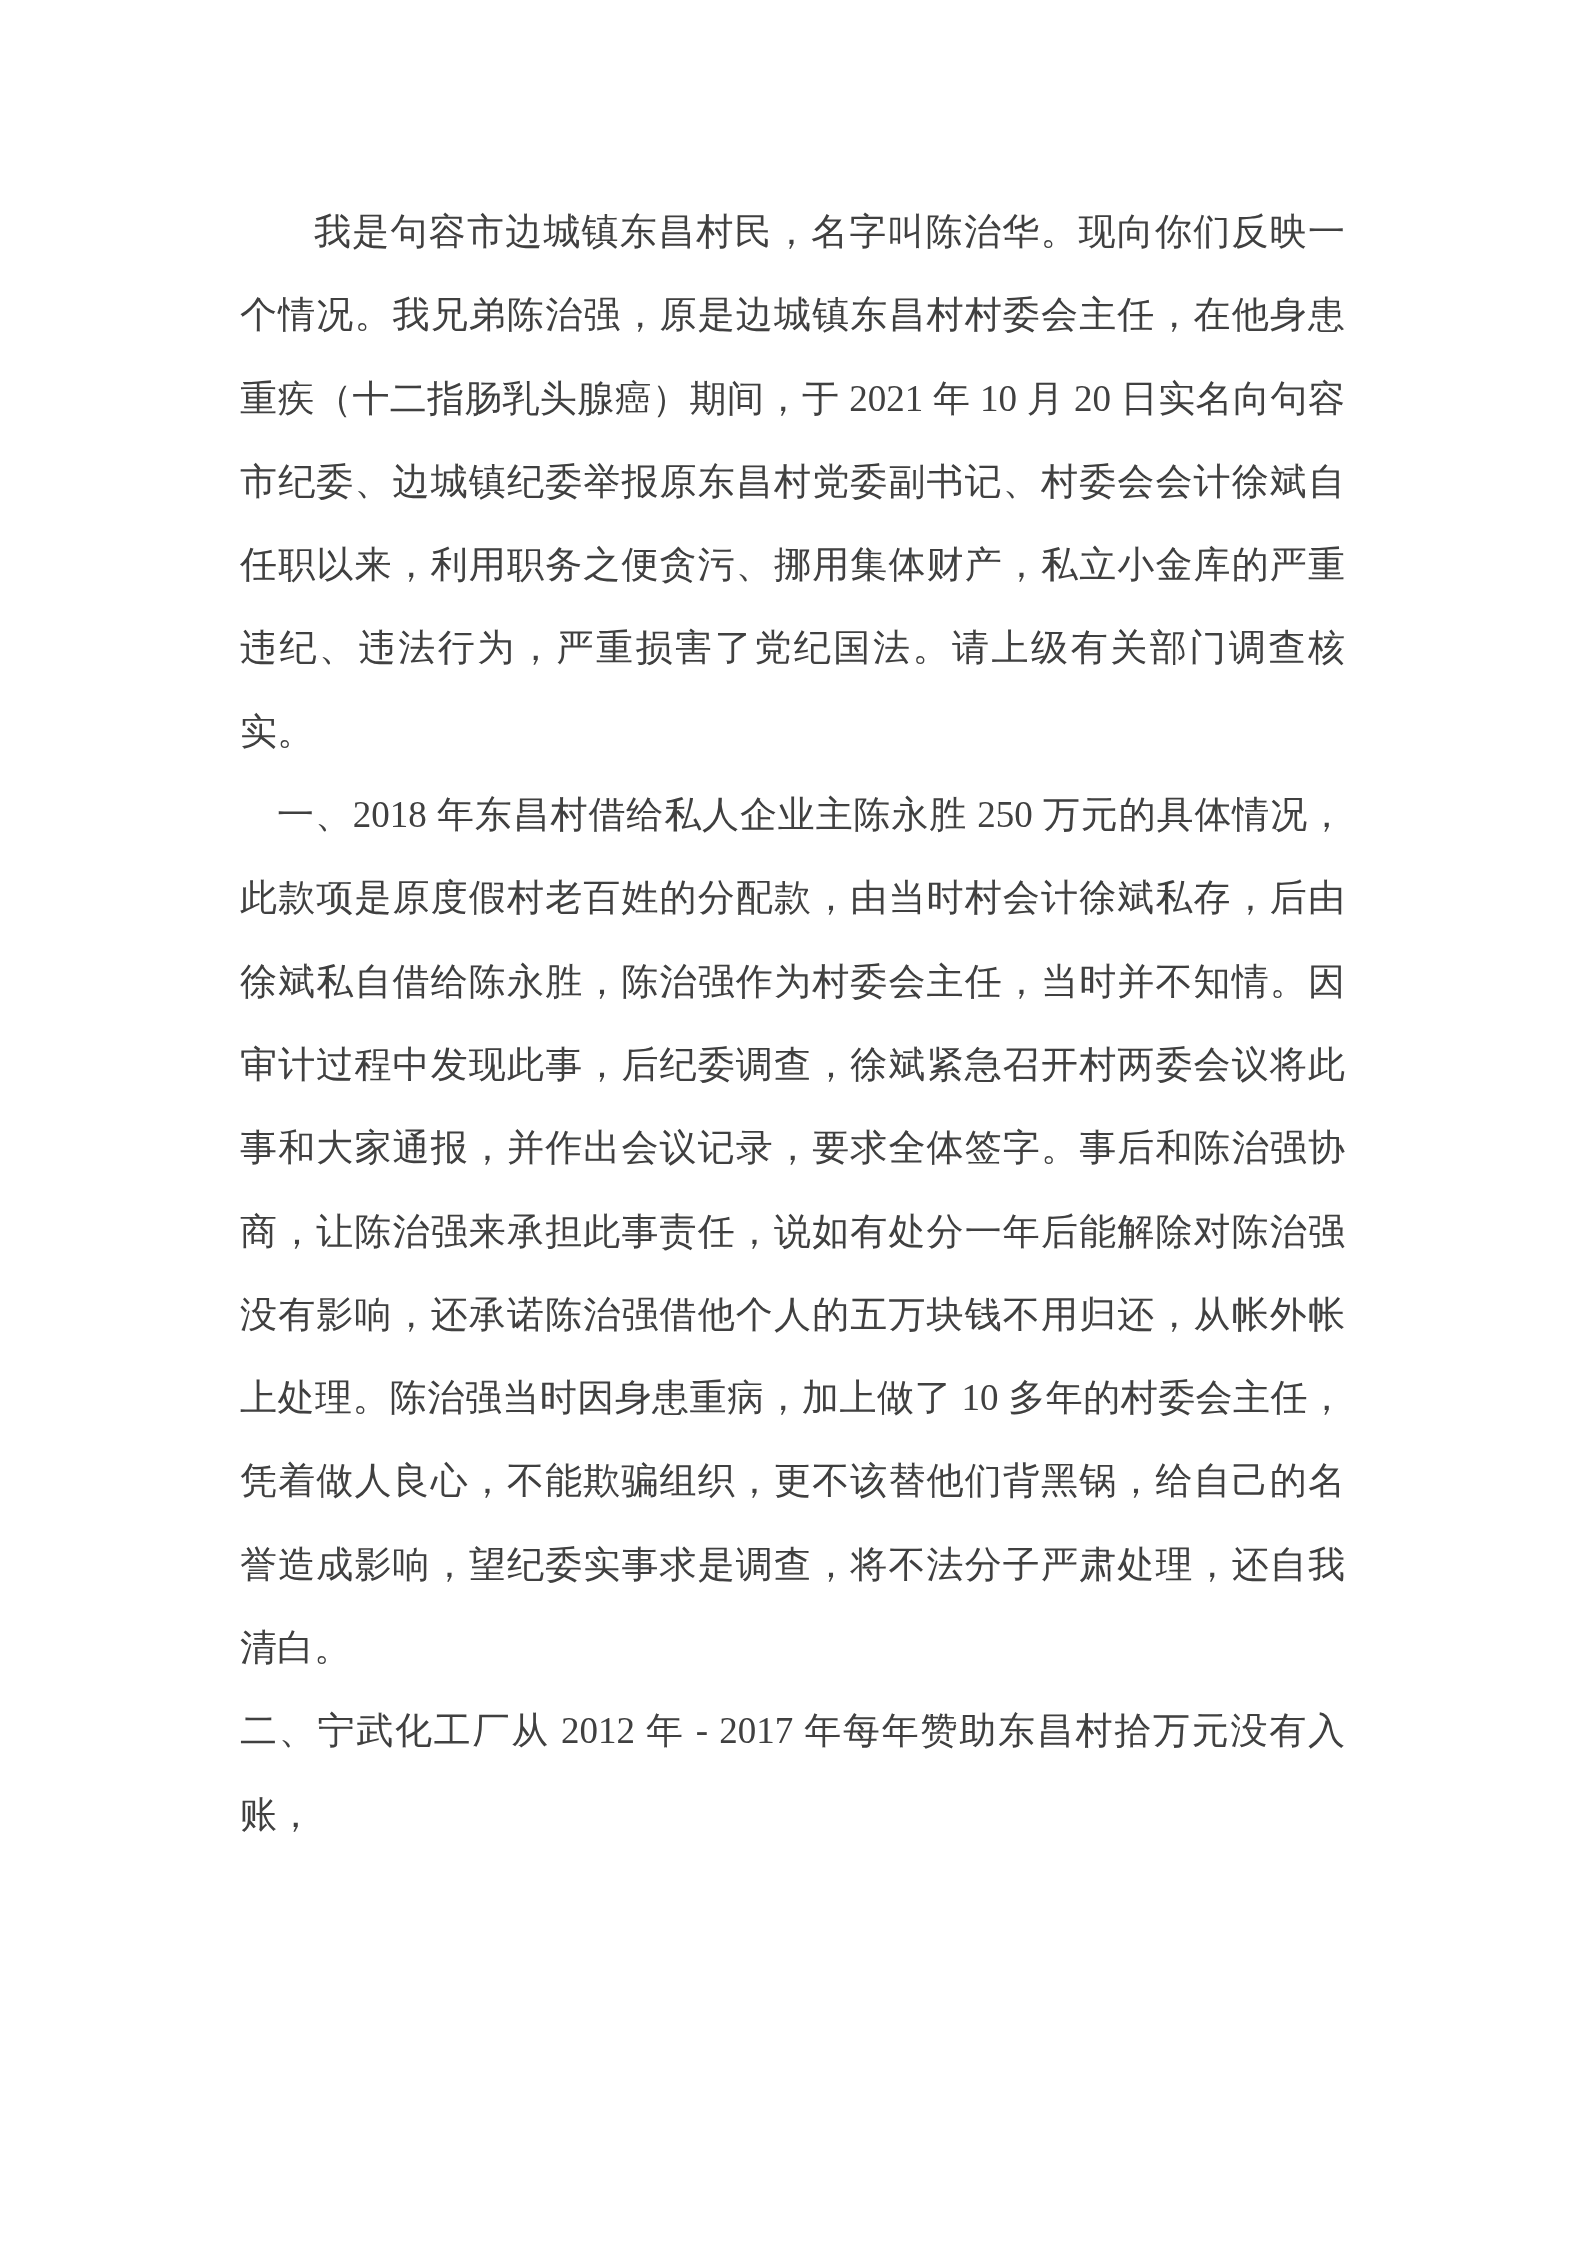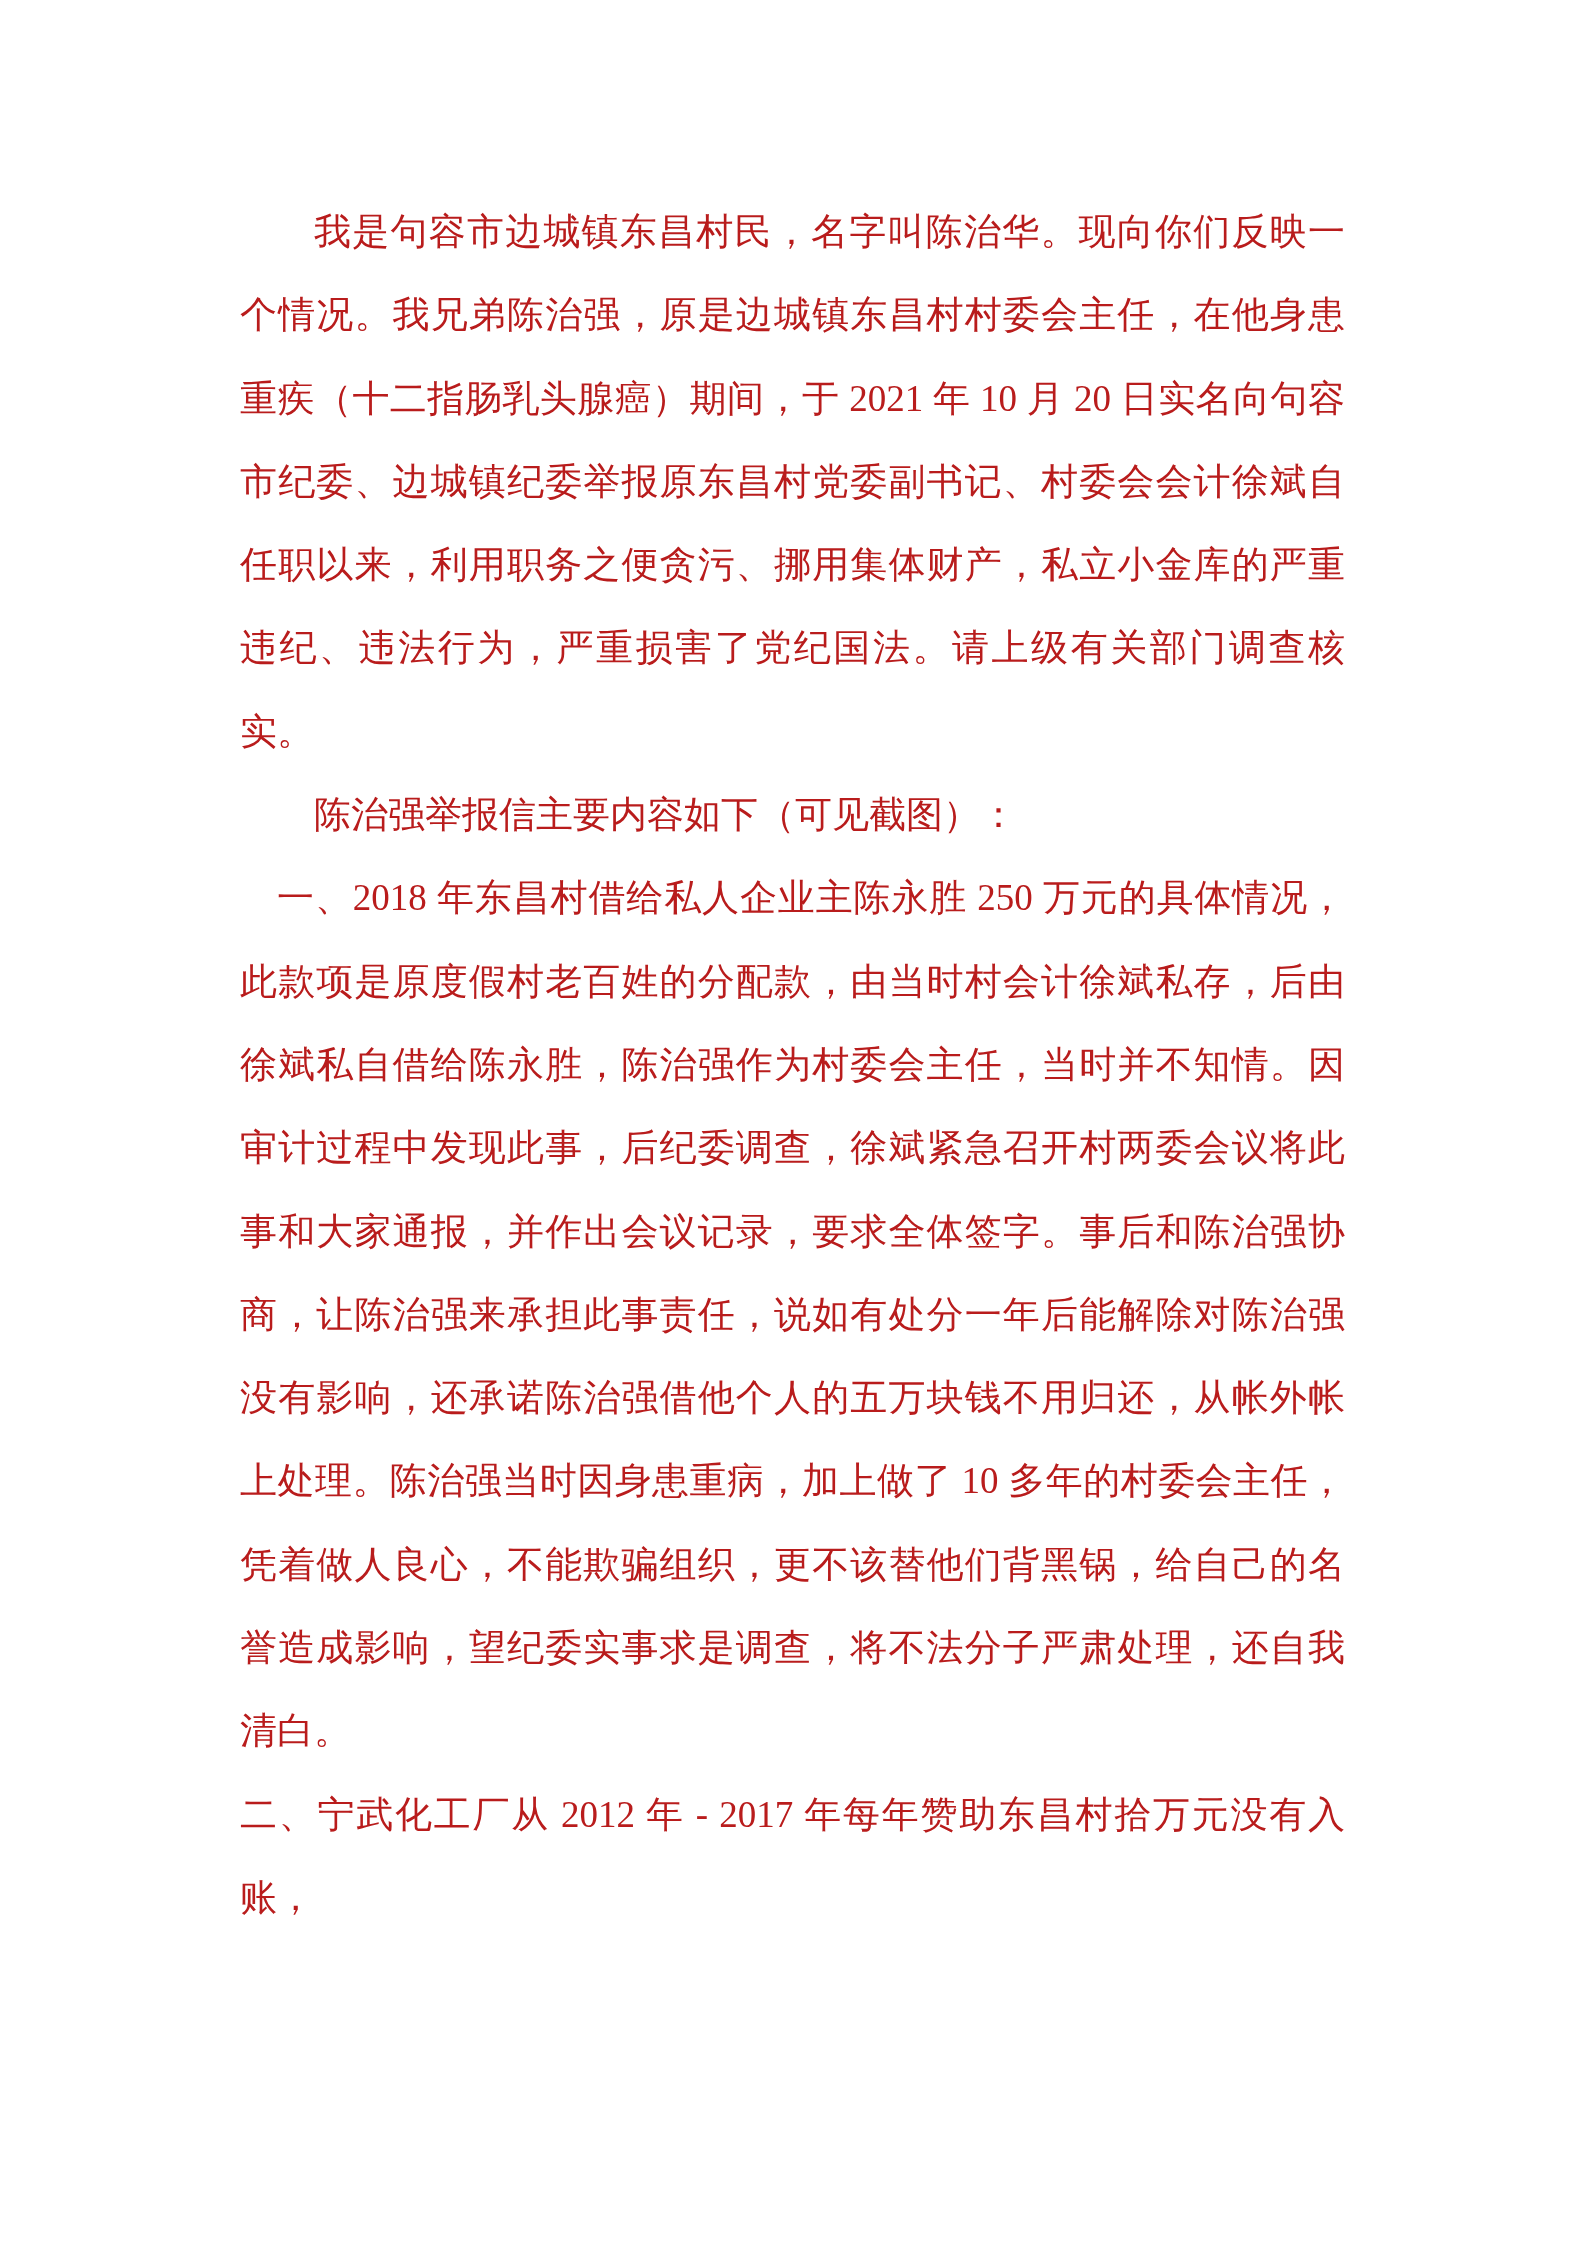--- a/index.html
+++ b/index.html
@@ -19,33 +19,32 @@
     position: absolute;
     left: 240px;
     top: 190px;
     width: 1105px;
   }
   .content p {
     margin: 0;
     padding: 0;
     font-size: 37px;
     line-height: 83.3px;
-    color: #b91c1c;
+    color: #404040;
     text-align: justify;
     text-justify: inter-ideograph;
     letter-spacing: 0;
     word-break: break-all;
   }
   .indent-2 { text-indent: 2em; }
   .indent-1 { text-indent: 1em; }
   .indent-0 { text-indent: 0; }
 </style>
 </head>
 <body>
 
 <div class="page">
   <div class="content">
     <p class="indent-2">我是句容市边城镇东昌村民，名字叫陈治华。现向你们反映一个情况。我兄弟陈治强，原是边城镇东昌村村委会主任，在他身患重疾（十二指肠乳头腺癌）期间，于 2021 年 10 月 20 日实名向句容市纪委、边城镇纪委举报原东昌村党委副书记、村委会会计徐斌自任职以来，利用职务之便贪污、挪用集体财产，私立小金库的严重违纪、违法行为，严重损害了党纪国法。请上级有关部门调查核实。</p>
-    <p class="indent-2">陈治强举报信主要内容如下（可见截图）：</p>
     <p class="indent-1">一、2018 年东昌村借给私人企业主陈永胜 250 万元的具体情况，此款项是原度假村老百姓的分配款，由当时村会计徐斌私存，后由徐斌私自借给陈永胜，陈治强作为村委会主任，当时并不知情。因审计过程中发现此事，后纪委调查，徐斌紧急召开村两委会议将此事和大家通报，并作出会议记录，要求全体签字。事后和陈治强协商，让陈治强来承担此事责任，说如有处分一年后能解除对陈治强没有影响，还承诺陈治强借他个人的五万块钱不用归还，从帐外帐上处理。陈治强当时因身患重病，加上做了 10 多年的村委会主任，凭着做人良心，不能欺骗组织，更不该替他们背黑锅，给自己的名誉造成影响，望纪委实事求是调查，将不法分子严肃处理，还自我清白。</p>
     <p class="indent-0">二、宁武化工厂从 2012 年 - 2017 年每年赞助东昌村拾万元没有入账，</p>
   </div>
 </div>
 
 </body></html>

